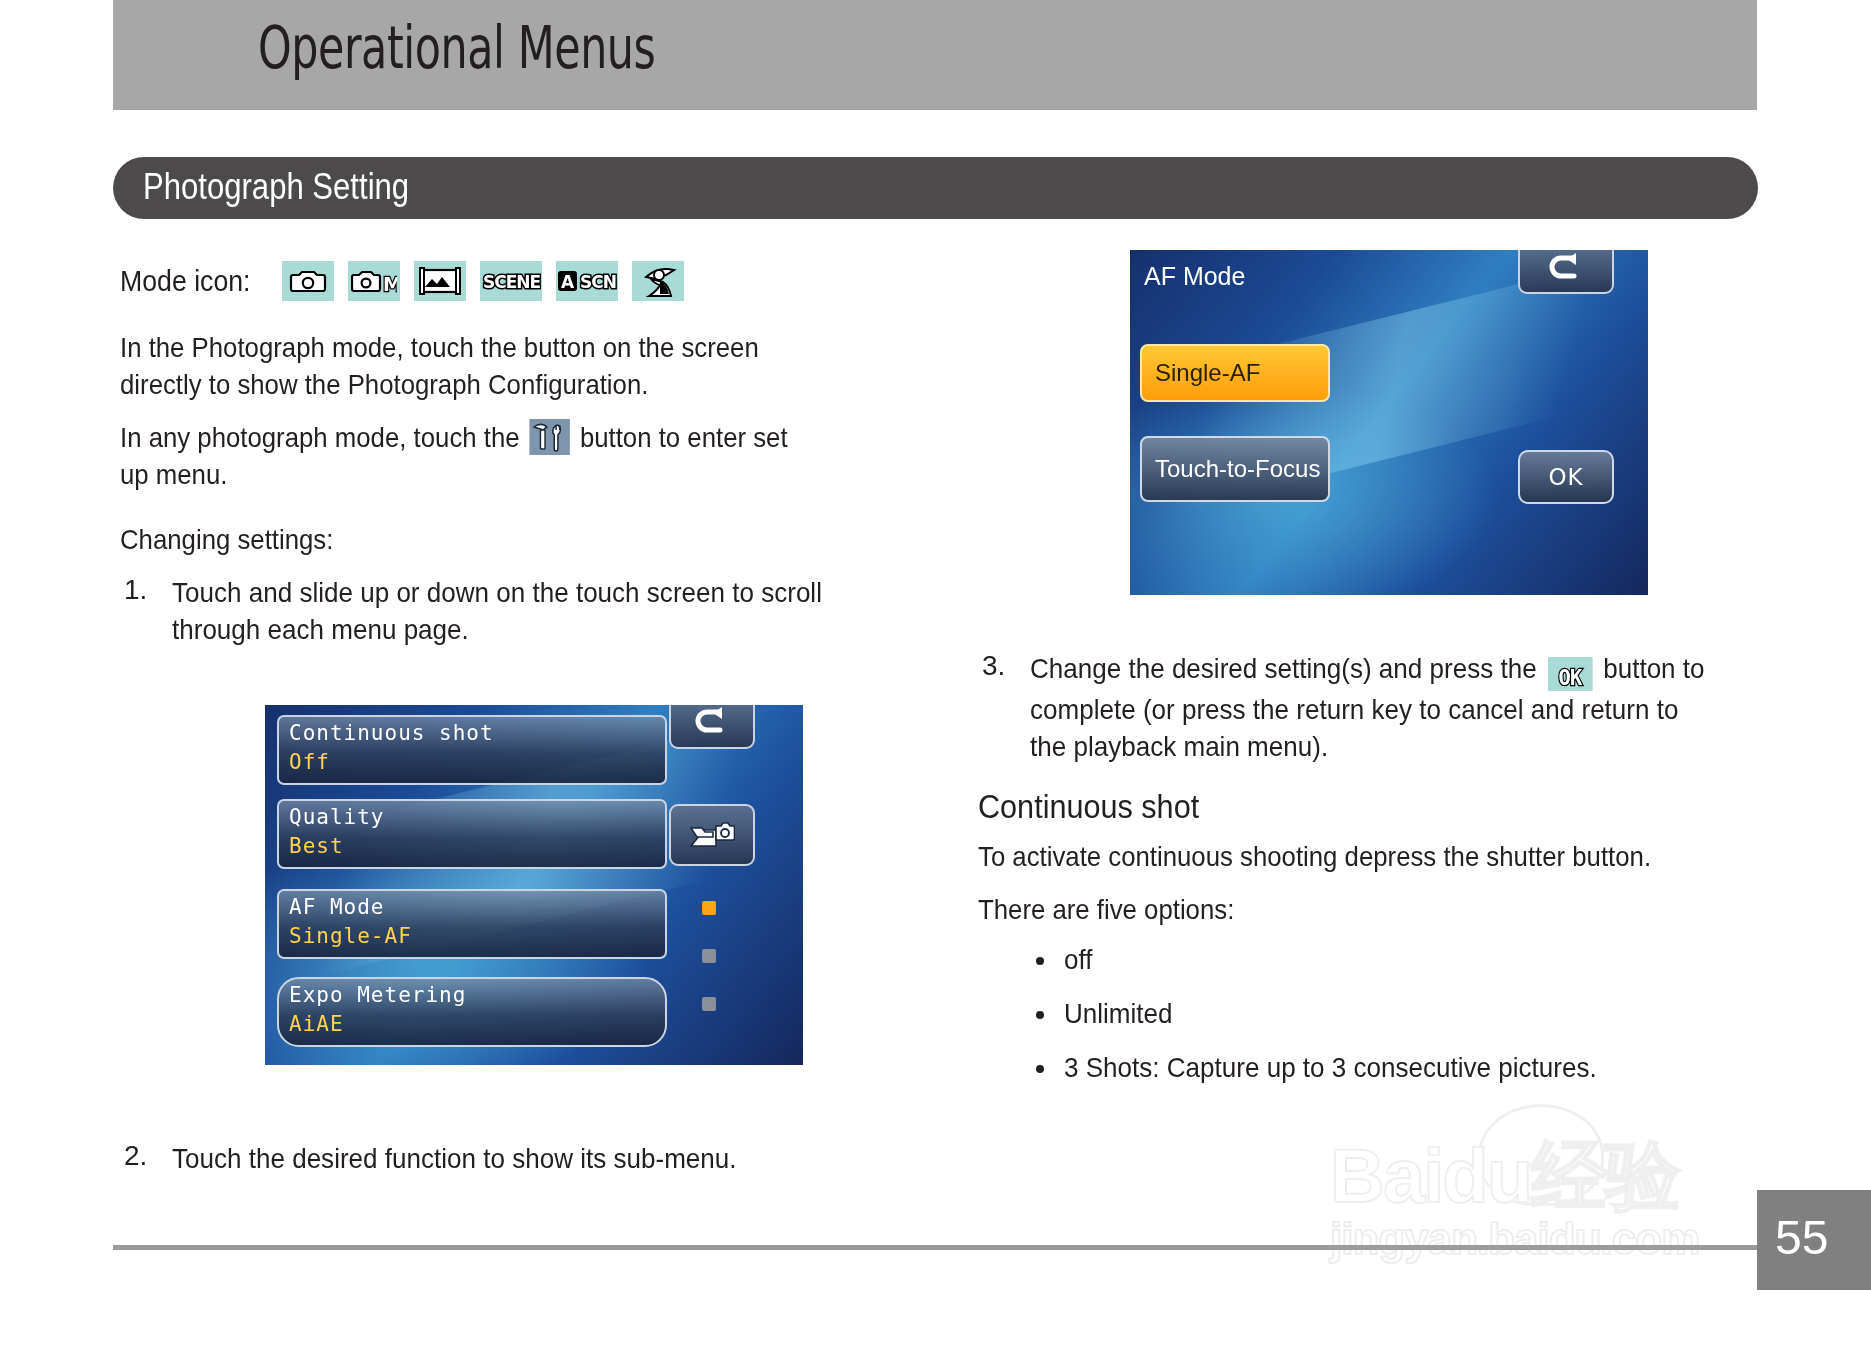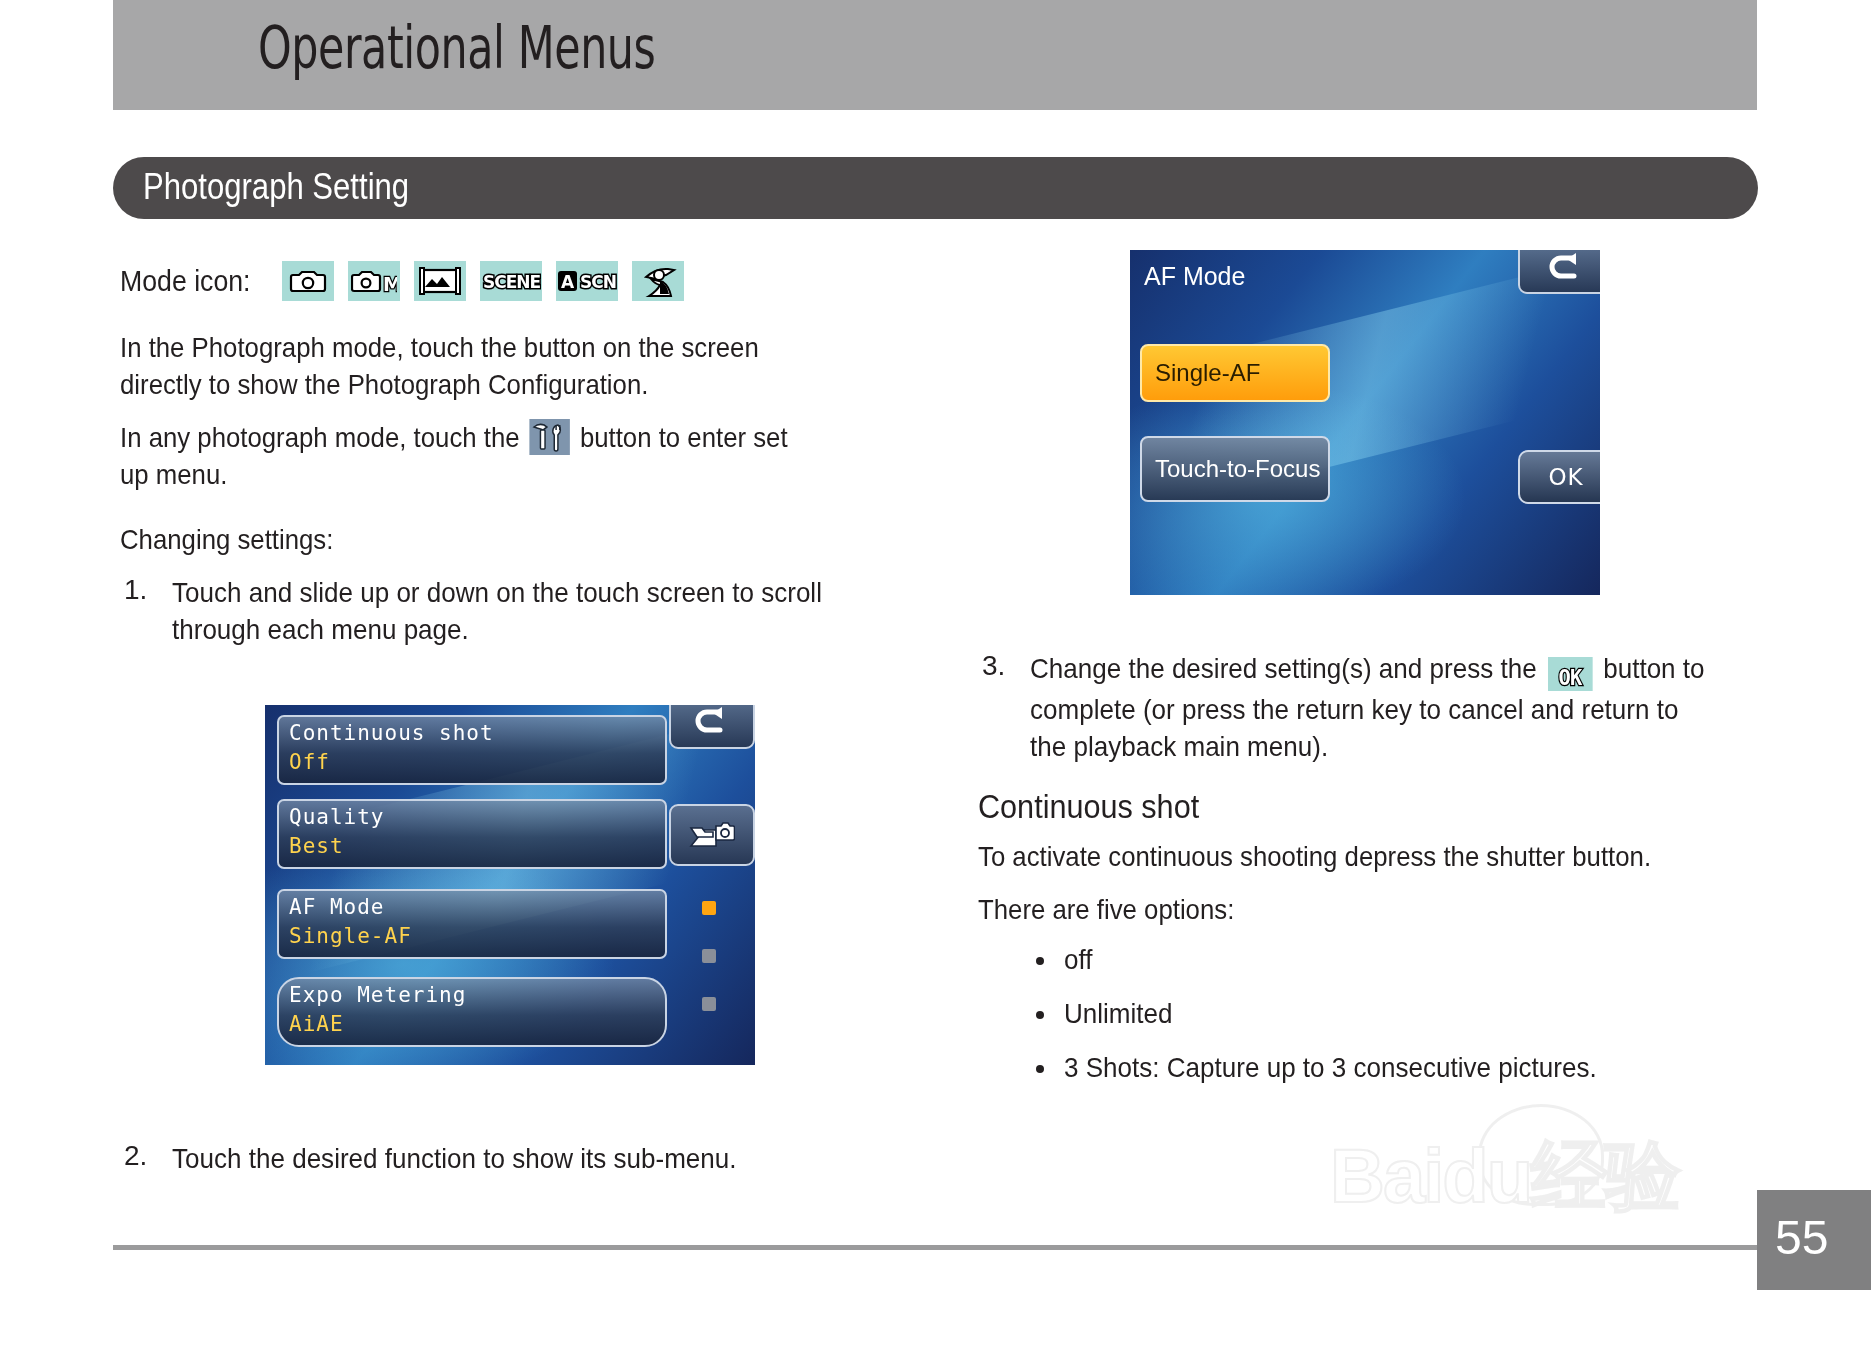--- a/index.html
+++ b/index.html
@@ -93,20 +93,21 @@
     transform:scaleX(0.90); transform-origin:left top;
   }
 
   
   .cam{
     position:absolute;
     background:
       radial-gradient(ellipse 70% 55% at 28% 72%, rgba(90,190,230,.55), rgba(0,0,0,0) 62%),
       linear-gradient(128deg,#16306d 0%,#1b4a95 26%,#2f7ec0 48%,#1d4f9c 70%,#15275c 100%);
     overflow:hidden;
+    padding-left:48px;
   }
   .cam:after{
     content:"";position:absolute;left:-10%;top:18%;width:130%;height:40%;
     background:linear-gradient(118deg,rgba(255,255,255,0) 20%,rgba(160,235,255,.35) 47%,rgba(255,255,255,0) 72%);
     transform:rotate(-14deg);pointer-events:none;
   }
 
   
   #cam-menu{ left:265px; top:705px; width:490px; height:360px; }
   .mrow{
@@ -354,18 +355,19 @@
     <div class="bullet">
       <span class="dot"></span>
       <span class="btxt">3 Shots: Capture up to 3 consecutive pictures.</span>
     </div>
   </div>
 </div>
 
 <div class="wm">
   <div class="paw"></div>
   <div class="wm1">Baidu经验</div>
+  <div class="wm2">jingyan.baidu.com</div>
 </div>
 
 <div class="footer-rule"></div>
 <div class="page-box">
   <span class="page-num">55</span>
 </div>
 
 </body></html>

